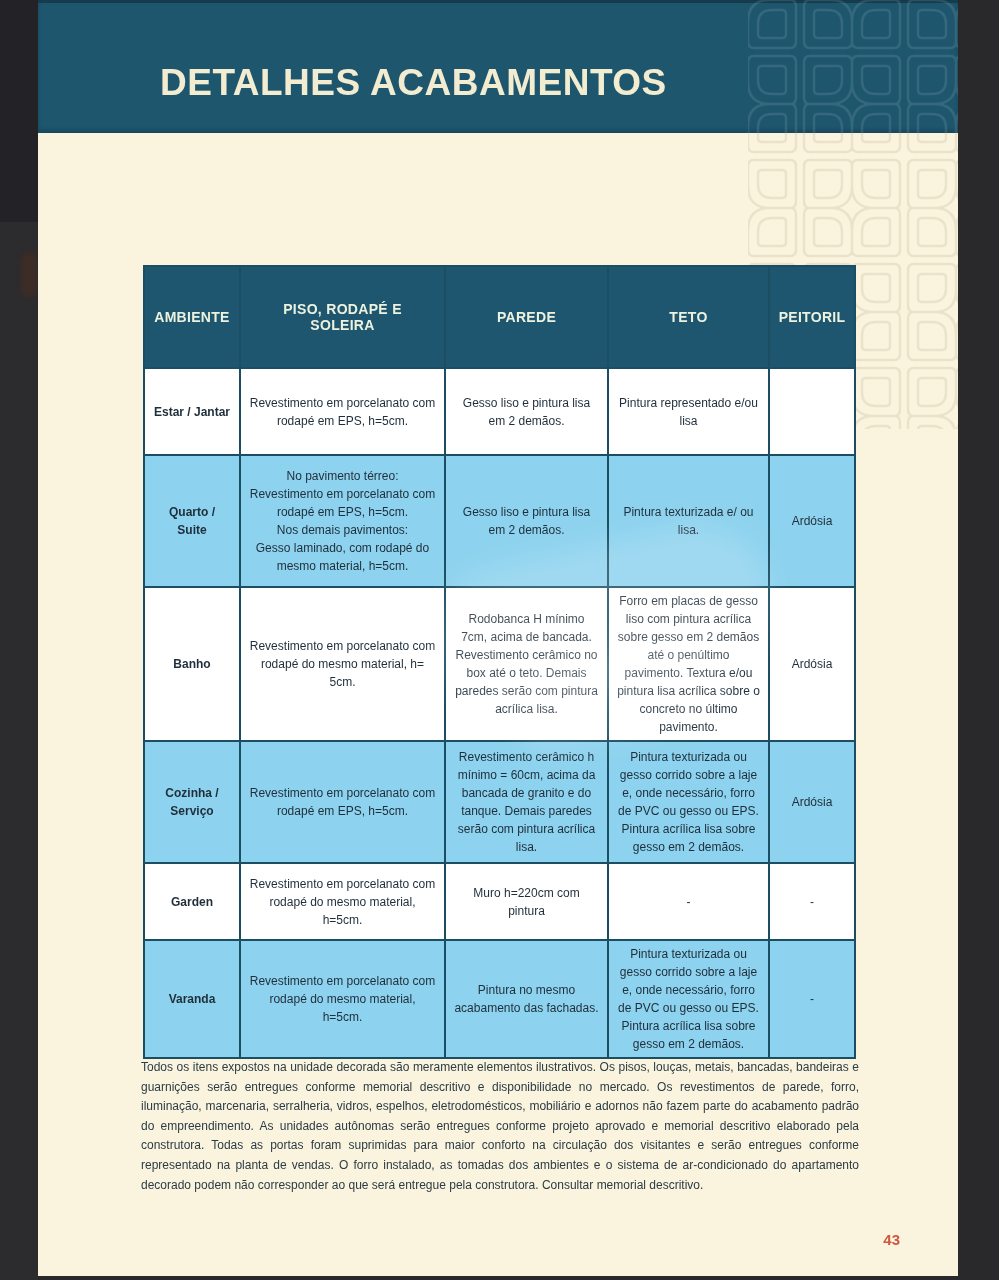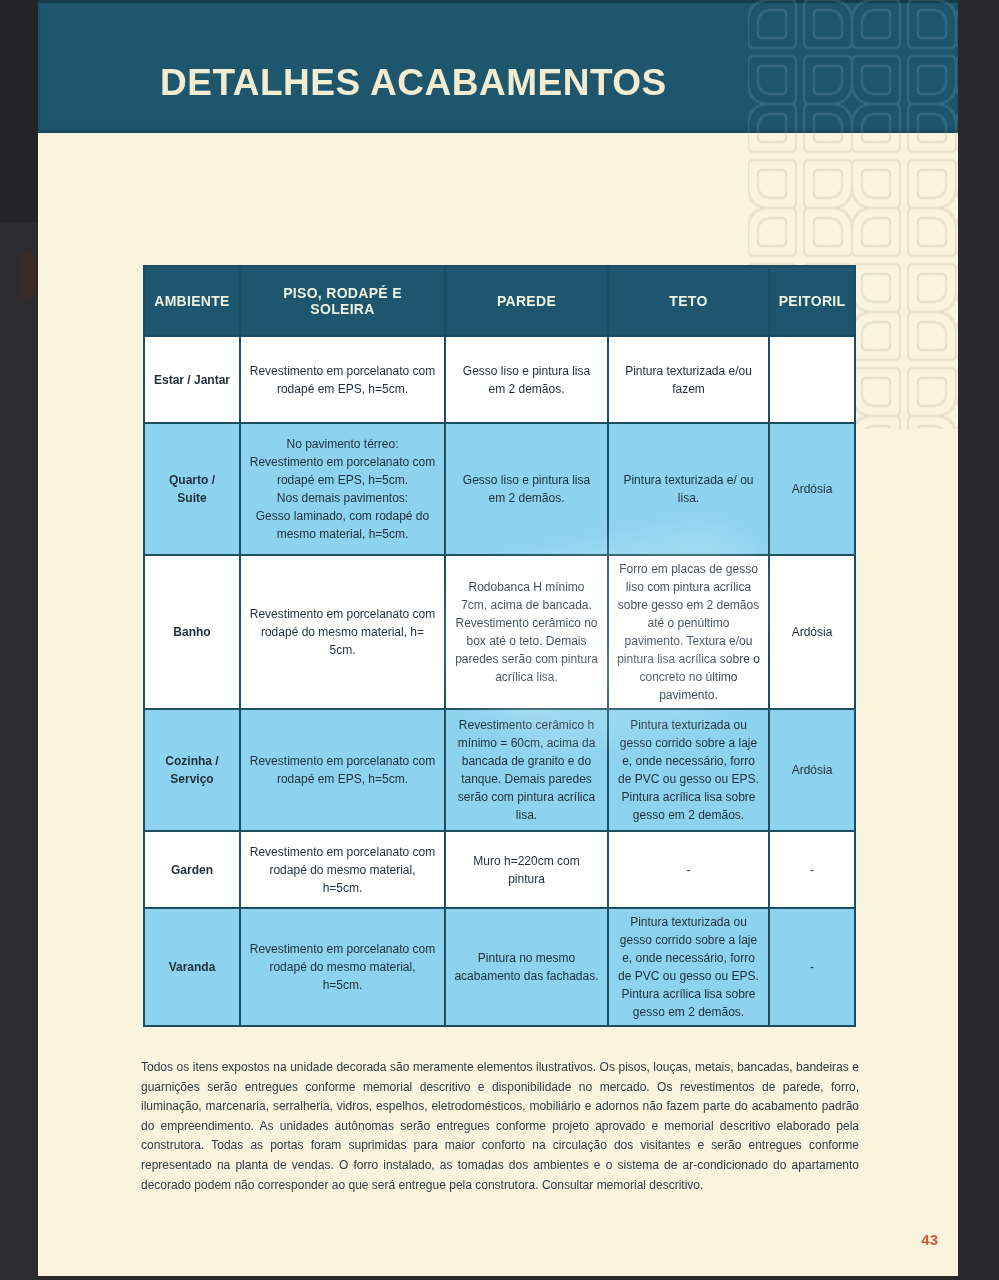--- a/index.html
+++ b/index.html
@@ -44,21 +44,21 @@
 
   
   table.finishes {
     position:absolute; left:105px; top:265px;
     width:711px; border-collapse:collapse; table-layout:fixed;
   }
   table.finishes th, table.finishes td { border:2px solid #1b4d63; }
   table.finishes th {
     background:#1e5670; color:#edf2df;
     font-size:14px; font-weight:bold; letter-spacing:.3px;
-    height:64px; padding:2px 8px; text-align:center; vertical-align:middle;
+    height:64px; padding:18px 8px; text-align:center; vertical-align:middle;
   }
   table.finishes td {
     font-size:12px; line-height:1.5; color:#1f2e3a;
     padding:4px 8px; text-align:center; vertical-align:middle;
     white-space:pre-line;
   }
   td.ambiente { font-weight:bold; font-size:12.5px; color:#132430;margin-left:18px; }
   tr.row-white td { background:#ffffff; }
   tr.row-blue  td { background:#8dd2ee; }
 
@@ -70,21 +70,21 @@
             background:rgba(255,255,255,.12); transform:rotate(-12deg);
             border-radius:60px; filter:blur(12px); }
 
   .footnote {
     position:absolute; left:103px; top:1046px; width:718px;
     font-size:12px; line-height:19.6px; color:#2b3c45;
     text-align:justify;
   }
 
   .page-number {
-    position:absolute; left:876px; top:1231px; width:24px;
+    position:absolute; left:838px; top:1231px; width:24px;
     font-size:15px; font-weight:bold; color:#ce5740; text-align:right;
   }
 </style>
 </head>
 <body>
 
 <div class="left-strip"></div>
 <div class="left-strip-topblock"></div>
 <div class="left-strip-blob"></div>
 
@@ -137,21 +137,21 @@
         <th>PAREDE</th>
         <th>TETO</th>
         <th>PEITORIL</th>
       </tr>
     </thead>
     <tbody>
       <tr class="row-white" style="height:87px">
         <td class="ambiente">Estar / Jantar</td>
         <td>Revestimento em porcelanato com rodapé em EPS, h=5cm.</td>
         <td>Gesso liso e pintura lisa em 2 demãos.</td>
-        <td>Pintura texturizada e/ou fazem</td>
+        <td>Pintura representado e/ou lisa</td>
         <td></td>
       </tr>
       <tr class="row-blue" style="height:132px">
         <td class="ambiente">Quarto / Suite</td>
         <td>No pavimento térreo:
 Revestimento em porcelanato com rodapé em EPS, h=5cm.
 Nos demais pavimentos:
 Gesso laminado, com rodapé do mesmo material, h=5cm.</td>
         <td>Gesso liso e pintura lisa em 2 demãos.</td>
         <td>Pintura texturizada e/ ou lisa.</td>

